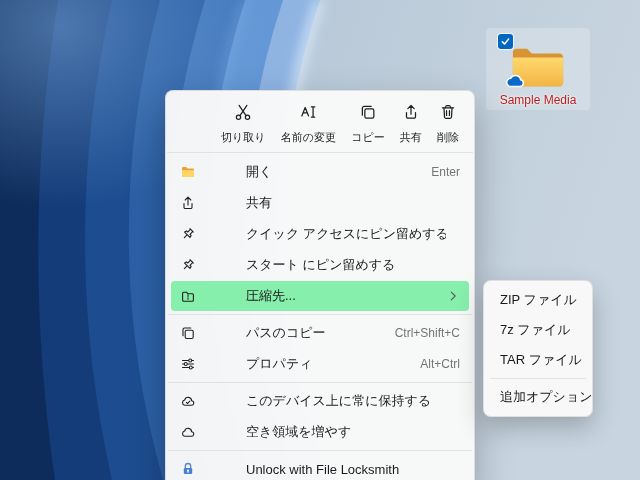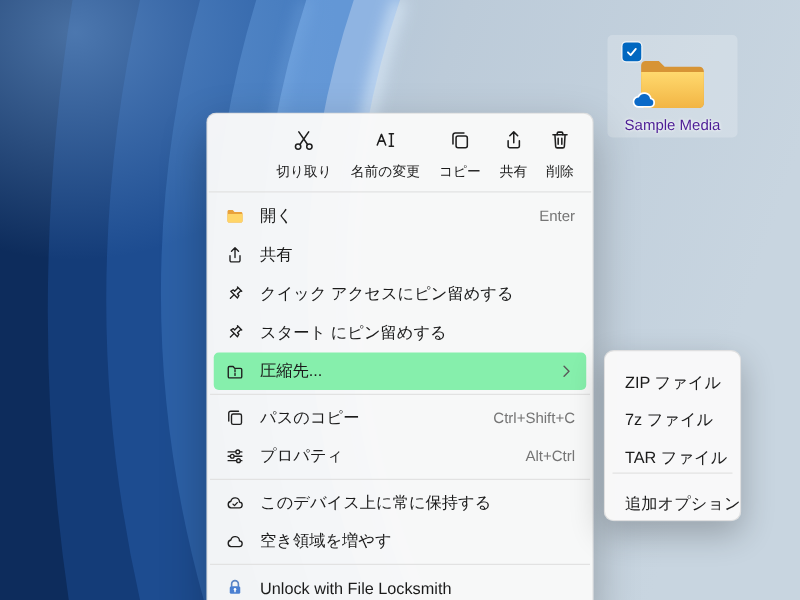--- a/index.html
+++ b/index.html
@@ -10,47 +10,47 @@
   
   #wallpaper { position:absolute; inset:0; }
 
   
   .desk-icon { position:absolute; left:486px; top:28px; width:104px; display:flex; flex-direction:column; align-items:center;
                background:rgba(255,255,255,0.22); border-radius:4px; padding:4px 2px 3px; }
   .desk-icon .chk { position:absolute; left:12px; top:6px; width:15px; height:15px; background:#0067c0;
                     border-radius:3px; box-shadow:0 0 0 1px rgba(255,255,255,0.75); display:flex; align-items:center; justify-content:center; }
   .desk-icon .glyph { position:relative; width:56px; height:46px; margin-top:12px; }
   .desk-icon .badge { position:absolute; left:-4px; bottom:-2px; }
-  .desk-icon .lbl { margin-top:3px; font-size:12px; color:#4c1d95; text-align:center;
+  .desk-icon .lbl { margin-top:3px; font-size:12px; color:#b91c1c; text-align:center;
                     text-shadow:0 0 3px rgba(255,255,255,0.9),0 0 2px rgba(255,255,255,0.8); white-space:nowrap; }
 
   
   .menu { position:absolute; left:165px; top:90px; width:310px; height:404px;
           background:rgba(249,249,249,0.97); border:1px solid rgba(0,0,0,0.10);
           border-radius:8px; box-shadow:0 14px 36px rgba(0,0,0,0.26); }
   .toolbar { display:flex; justify-content:space-between; align-items:flex-start; padding:10px 12px 6px;margin-left:40px; }
   .tbtn { display:flex; flex-direction:column; align-items:center; gap:5px; padding:2px 3px;
           border-radius:4px; cursor:default; }
   .tbtn .tlbl { font-size:11px; line-height:14px; color:#1b1b1b; white-space:nowrap; }
   .sep { height:1px; background:#e2e2e2; margin:3px 2px; }
   .sep.full { margin:0 1px 3px; }
   .mlist { padding:1px 0 0; }
   .mi { display:flex; align-items:center; height:30px; margin:0 5px 1px; padding:0 9px;
         border-radius:4px; font-size:13px; color:#1b1b1b; cursor:default; }
   .mi.hover { background:#86efac; }
   .mi .ic { width:16px; height:16px; margin-right:12px; flex:0 0 16px; display:flex; align-items:center; justify-content:center; }
-  .mi .lbl { flex:1; white-space:nowrap; overflow:hidden; }
+  .mi .lbl { flex:1; white-space:nowrap; overflow:hidden;margin-left:38px; }
   .mi .sc { font-size:12px; color:#757575; margin-left:14px; white-space:nowrap; }
   .mi .chev { margin-left:8px; display:flex; }
 
   
   .submenu { position:absolute; left:483px; top:280px; width:110px; padding:4px 0;
              background:rgba(249,249,249,0.98); border:1px solid rgba(0,0,0,0.10);
              border-radius:8px; box-shadow:0 10px 26px rgba(0,0,0,0.24); }
-  .smi { display:flex; align-items:flex-end; height:30px; margin:0 4px 0; padding:0 12px;
+  .smi { display:flex; align-items:center; height:30px; margin:0 4px 0; padding:0 12px;
          border-radius:4px; font-size:13px; color:#1b1b1b; white-space:nowrap; cursor:default; }
   .submenu .sep { margin:3px 6px; }
 
   svg.icon { stroke:#1f1f1f; stroke-width:1.1; fill:none; stroke-linecap:round; stroke-linejoin:round; }
 </style>
 </head>
 <body>
 
 <div id="stage">
 

